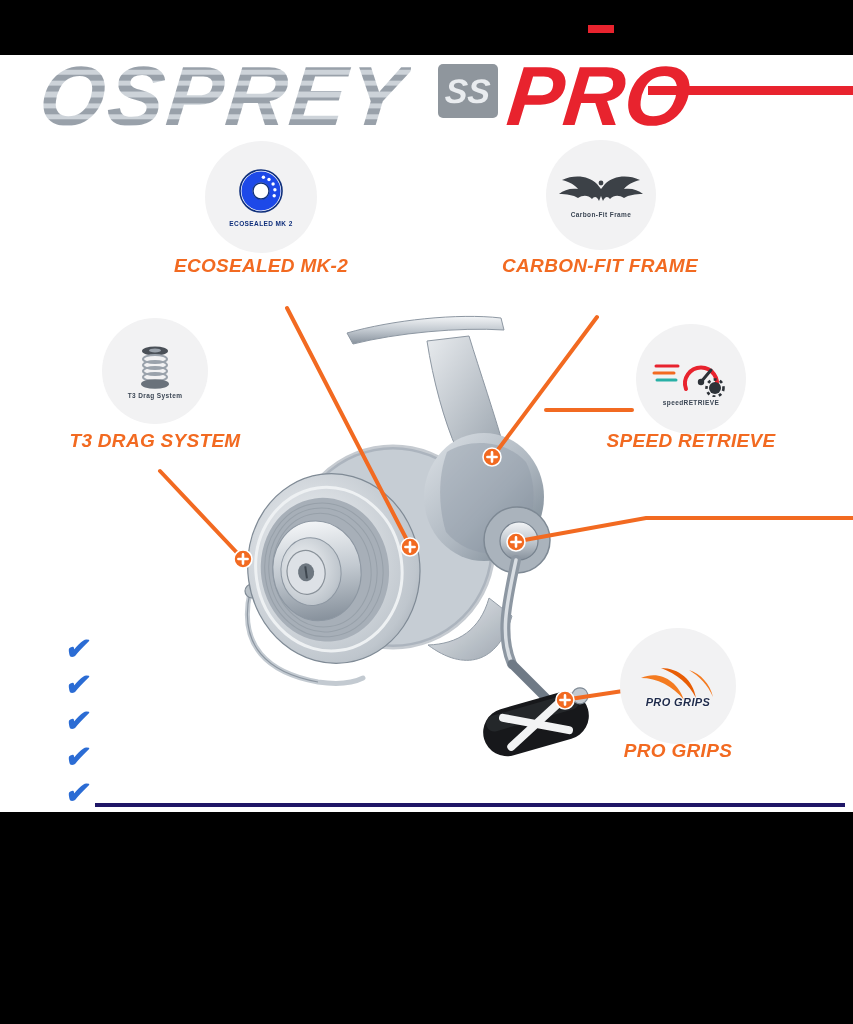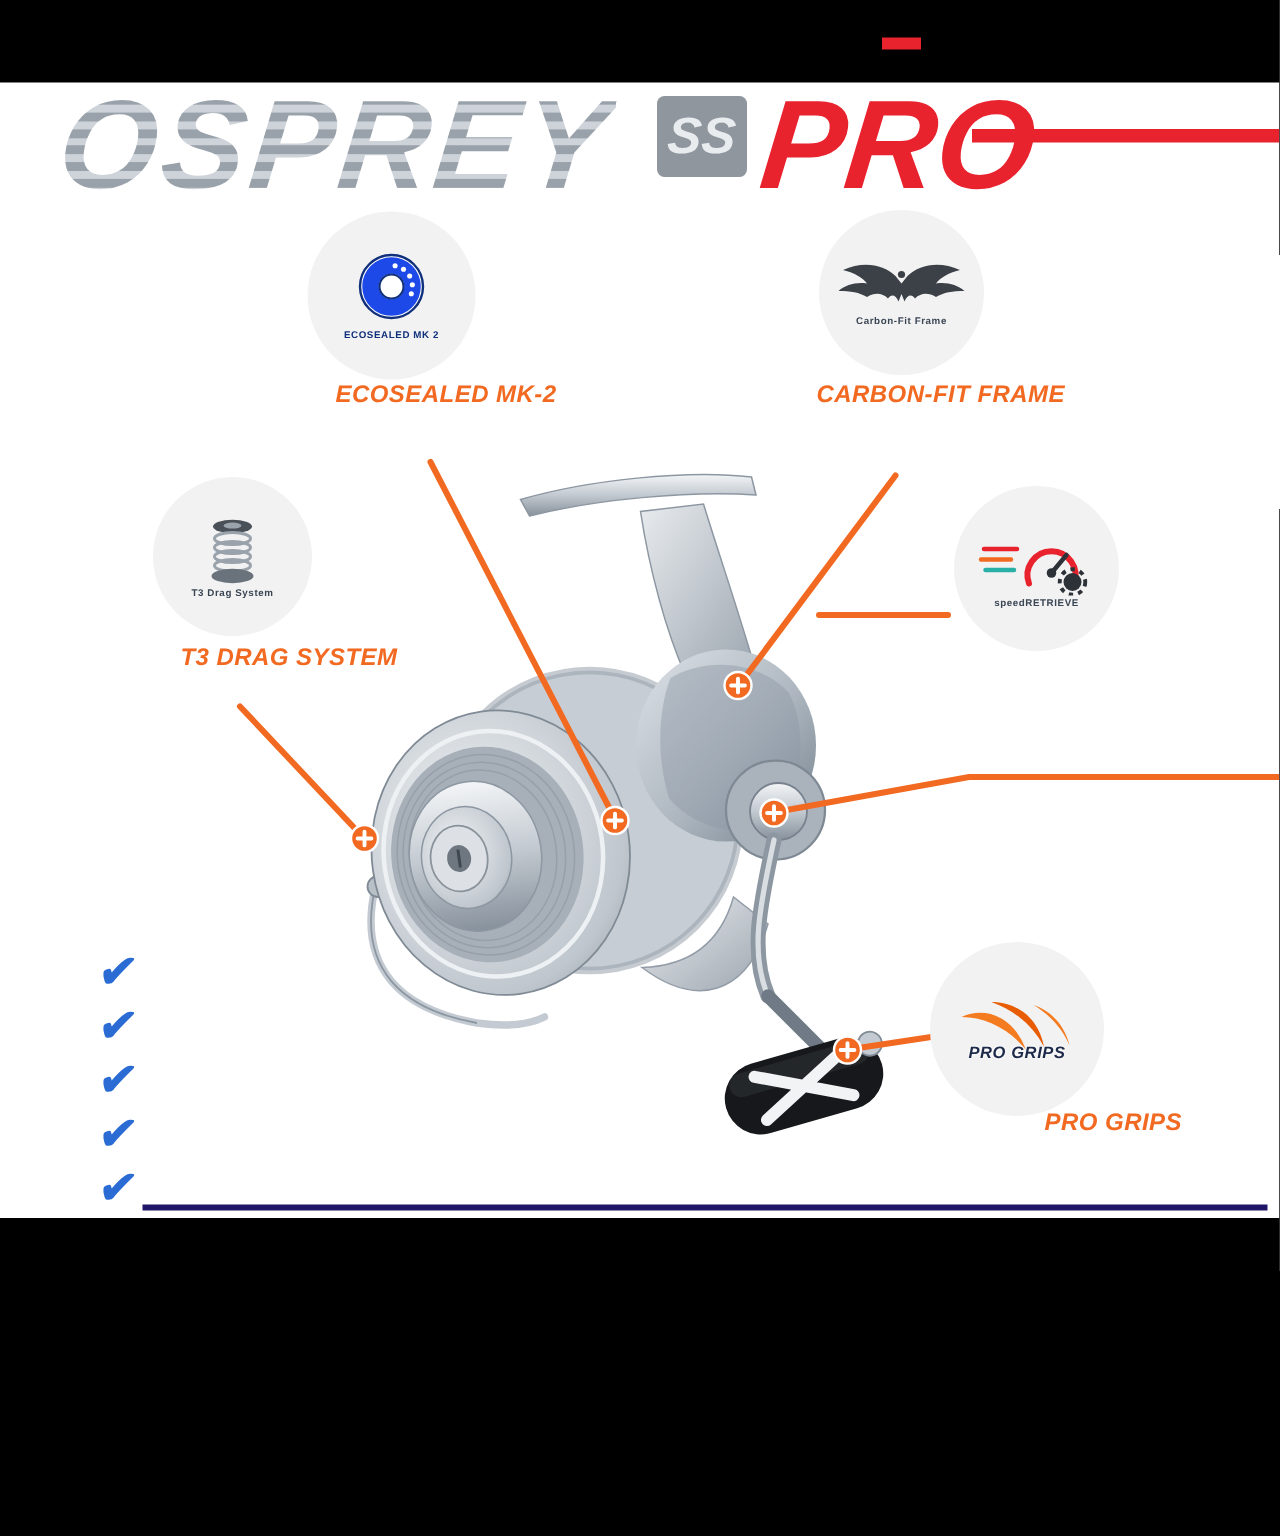--- a/index.html
+++ b/index.html
@@ -22,22 +22,22 @@
   .top-red-dash{left:588px;top:25px;width:26px;height:8px;background:var(--red,#e8232e);}
 
   
   .badge{border-radius:50%;background:#f2f2f3;display:flex;flex-direction:column;
          align-items:center;justify-content:center;}
   .badge .cap{font-size:6.5px;font-weight:bold;color:#3b4654;margin-top:2px;letter-spacing:.4px;
          text-align:center;white-space:nowrap;}
   .badge .cap.blue{color:#10307c;}
   .badge .cap.grips{font-size:11px;font-style:italic;font-weight:bold;color:#1e2a4a;margin-top:-12px;
          text-shadow:0 0 2px #fff,0 0 2px #fff;}
-  .feature-label{color:var(--accent,#f26a21);font-weight:bold;font-style:italic;font-size:16px;
-         text-align:right;letter-spacing:.3px;white-space:nowrap;}
+  .feature-label{color:var(--accent,#f26a21);font-weight:bold;font-style:italic;font-size:19px;
+         text-align:center;letter-spacing:.3px;white-space:nowrap;}
 
   
   .checklist{left:66px;top:632px;display:flex;flex-direction:column;gap:3px;}
   .check{font-size:30px;font-weight:bold;color:var(--check,#2b6cd4);transform:skewX(-8deg);line-height:33px;}
 
   .divider{left:95px;top:803px;width:750px;height:4px;background:var(--navy,#1f1667);}
 
   svg{display:block;}
   .overlay{left:0;top:0;pointer-events:none;}
 </style>
@@ -196,20 +196,21 @@
         <line x1="5" y1="27" x2="24" y2="27" stroke="#28b0a6" stroke-width="3"></line>
       </g>
       <path d="M34,36 A16,16 0 1 1 64,36" fill="none" stroke="#e8232e" stroke-width="4" stroke-linecap="round"></path>
       <line x1="49" y1="29" x2="59" y2="17" stroke="#2d3238" stroke-width="3" stroke-linecap="round"></line>
       <circle cx="49" cy="29" r="3.2" fill="#2d3238"></circle>
       <circle cx="63" cy="35" r="6" fill="#2d3238"></circle>
       <circle cx="63" cy="35" r="8.5" fill="none" stroke="#2d3238" stroke-width="2.6" stroke-dasharray="3 3.4"></circle>
     </svg>
     <div class="cap">speedRETRIEVE</div>
   </div>
+  <div class="abs feature-label" style="left:581px;top:430px;width:220px">SPEED RETRIEVE</div>
 
   <div class="abs badge" style="left:620px;top:628px;width:116px;height:116px">
     <svg width="82" height="44" viewBox="0 0 82 44">
       <path d="M4,14 C22,6 40,16 47,36 C36,22 20,14 4,14 Z" fill="#f47b20"></path>
       <path d="M24,4 C42,4 56,16 59,34 C52,20 40,10 24,4 Z" fill="#e85d04"></path>
       <path d="M52,6 C64,10 73,20 76,33 C71,21 62,12 52,6 Z" fill="#f47b20"></path>
     </svg>
     <div class="cap grips">PRO GRIPS</div>
   </div>
   <div class="abs feature-label" style="left:568px;top:740px;width:220px">PRO GRIPS</div>

